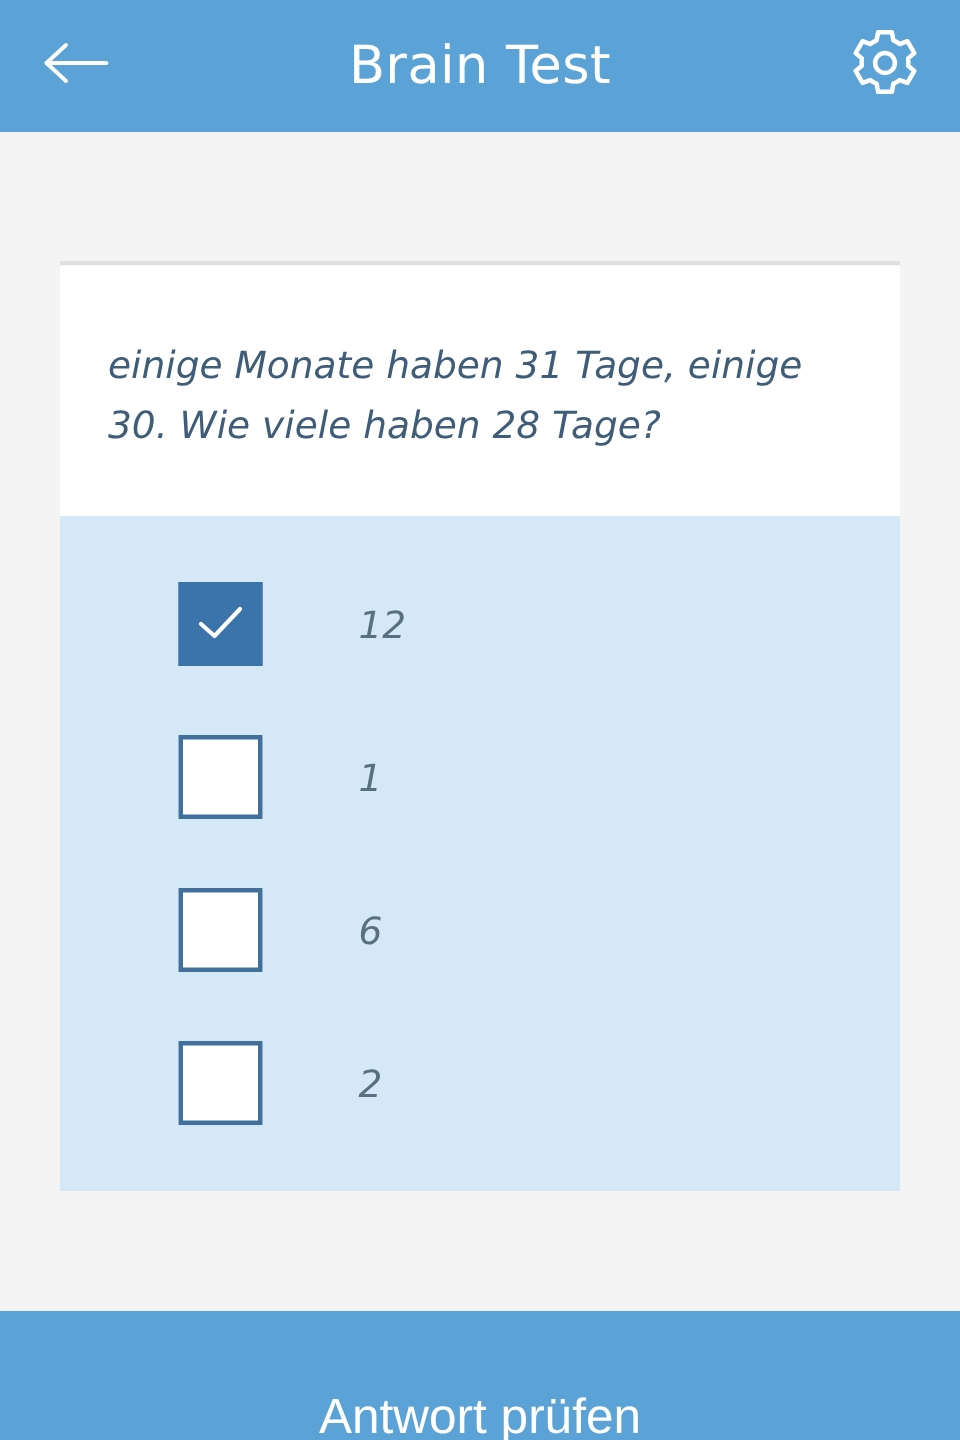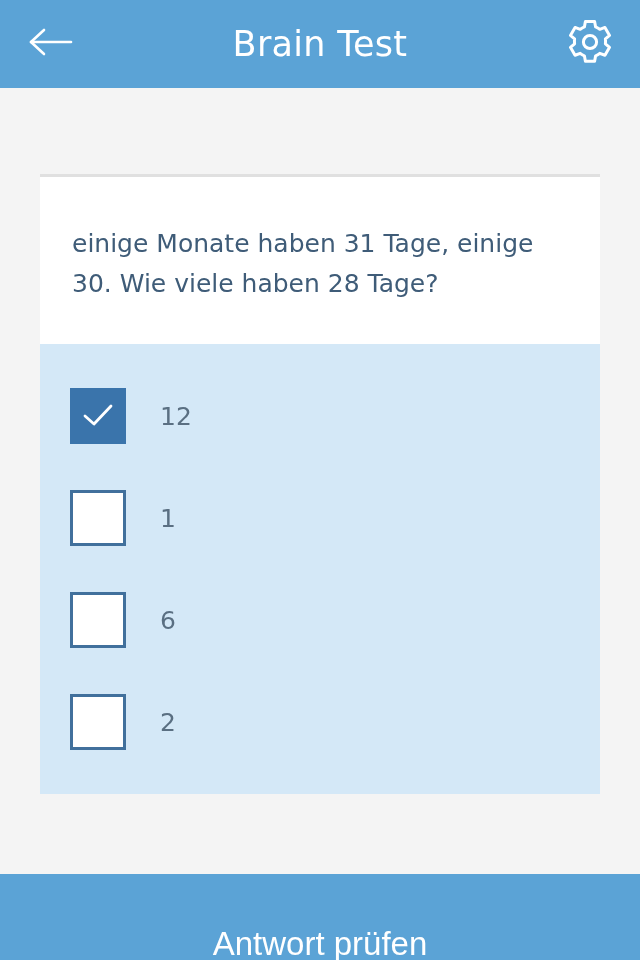--- a/index.html
+++ b/index.html
@@ -70,20 +70,21 @@
   }
 
   .quiz-card {
     position: absolute;
     left: 40px;
     top: 86px;
     width: 560px;
     background: #ffffff;
     border-top: 3px solid #e0e0e0;
     box-sizing: border-box;
+    font-style: italic;
   }
 
   .question-panel {
     background: #ffffff;
     padding: 47px 32px 40px 32px;
     box-sizing: border-box;
   }
   .question-text {
     color: #3f5c78;
     font-size: 25px;
@@ -94,23 +95,24 @@
   .answers-panel {
     background: #d4e8f7;
     padding: 21px 0 21px 0;
     box-sizing: border-box;
   }
 
   .answer-row {
     display: flex;
     align-items: center;
     height: 102px;
-    padding-left: 30px;
-    box-sizing: border-box;
-    cursor: pointer;
+    padding-left: 79px;
+    box-sizing: border-box;
+    cursor: pointer;
+    gap: 30px;
   }
   .checkbox {
     width: 56px;
     height: 56px;
     box-sizing: border-box;
     border: 3px solid #41709c;
     background: #ffffff;
     flex: 0 0 56px;
     display: flex;
     align-items: center;

